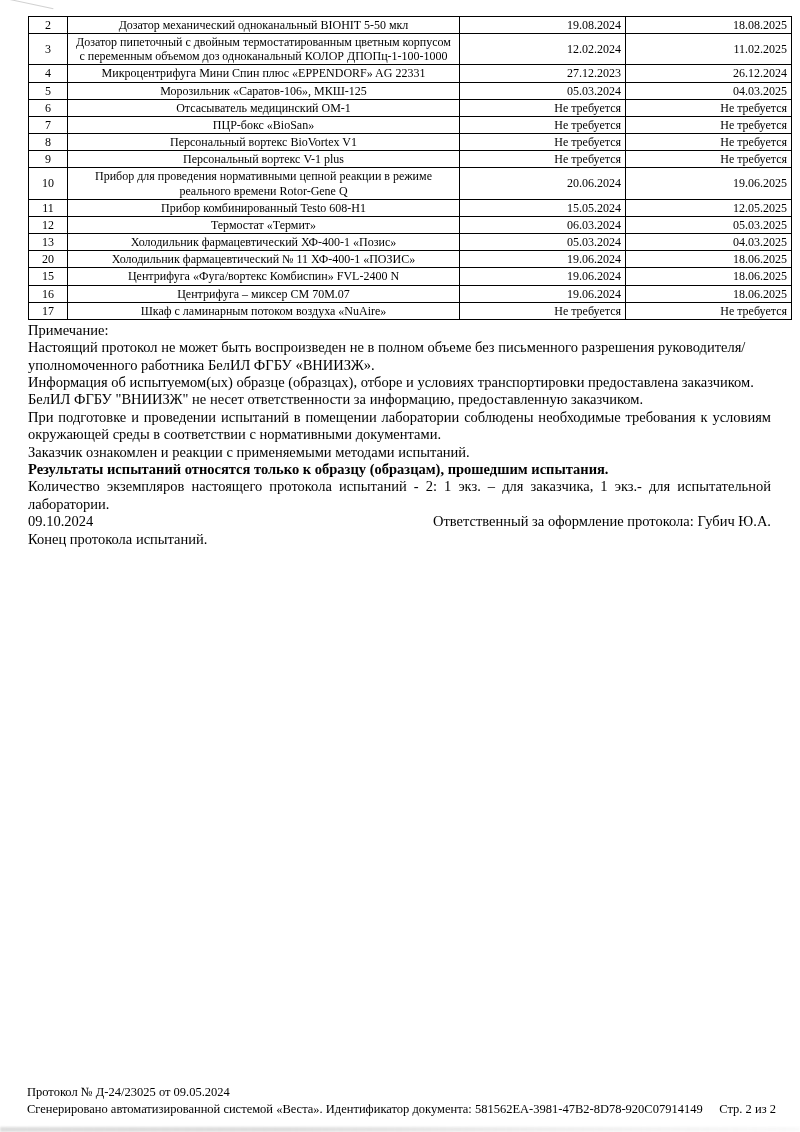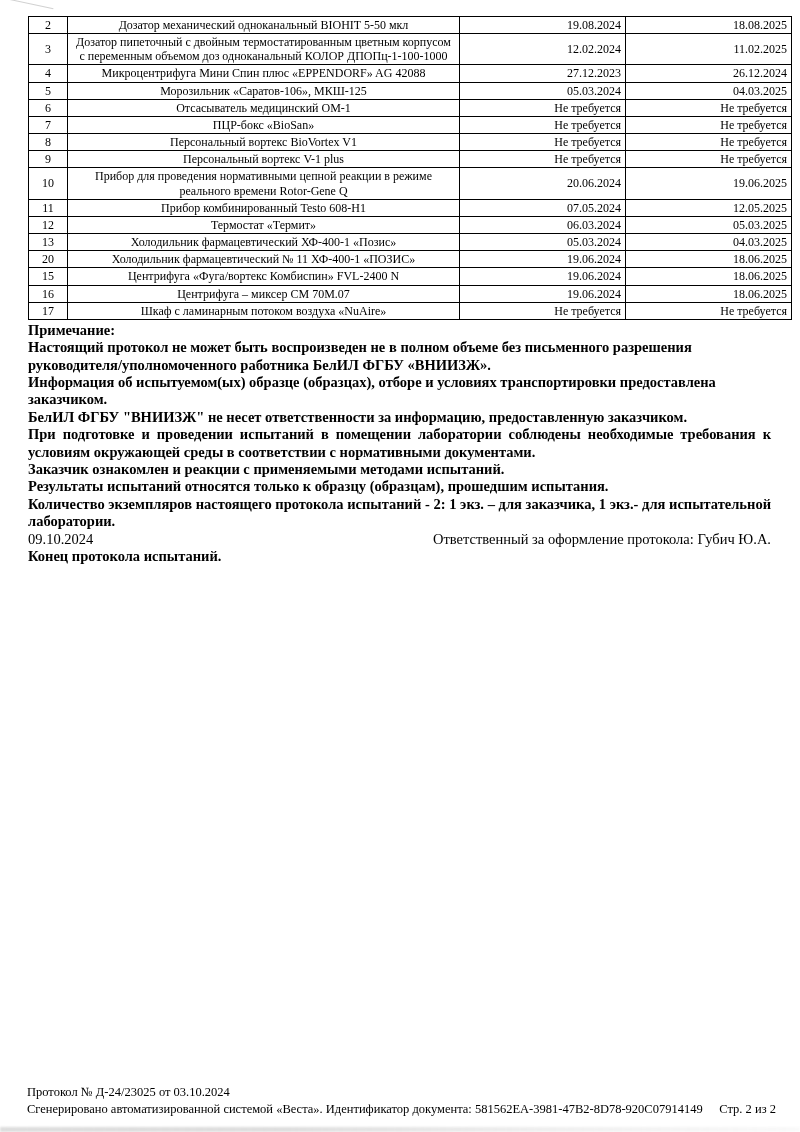--- a/index.html
+++ b/index.html
@@ -39,21 +39,20 @@
   td.c-name { width: 383px; text-align: center; padding-left: 6px; }
   td.c-date { width: 157px; text-align: right; }
   table.equipment tr { height: 17px; }
 
   
   .notes { margin-top: 2px; }
   .notes p, .end-line {
     margin: 0;
     font-size: 14.5px;
     line-height: 1.2;
-    font-weight: bold;
   }
   .notes p.justify {
     text-align: justify;
     text-align-last: left;
   }
   .notes p.bold { font-weight: bold; }
 
   
   .sig-row {
     margin-top: 0;
@@ -120,21 +119,21 @@
         <td class="c-date">18.08.2025</td>
       </tr>
           <tr>
         <td class="c-num">3</td>
         <td class="c-name">Дозатор пипеточный с двойным термостатированным цветным корпусом с переменным объемом доз одноканальный КОЛОР ДПОПц-1-100-1000</td>
         <td class="c-date">12.02.2024</td>
         <td class="c-date">11.02.2025</td>
       </tr>
           <tr>
         <td class="c-num">4</td>
-        <td class="c-name">Микроцентрифуга Мини Спин плюс «EPPENDORF» AG 42088</td>
+        <td class="c-name">Микроцентрифуга Мини Спин плюс «EPPENDORF» AG 22331</td>
         <td class="c-date">27.12.2023</td>
         <td class="c-date">26.12.2024</td>
       </tr>
           <tr>
         <td class="c-num">5</td>
         <td class="c-name">Морозильник «Саратов-106», МКШ-125</td>
         <td class="c-date">05.03.2024</td>
         <td class="c-date">04.03.2025</td>
       </tr>
           <tr>
@@ -163,21 +162,21 @@
       </tr>
           <tr>
         <td class="c-num">10</td>
         <td class="c-name">Прибор для проведения нормативными цепной реакции в режиме реального времени Rotor-Gene Q</td>
         <td class="c-date">20.06.2024</td>
         <td class="c-date">19.06.2025</td>
       </tr>
           <tr>
         <td class="c-num">11</td>
         <td class="c-name">Прибор комбинированный Testo 608-H1</td>
-        <td class="c-date">07.05.2024</td>
+        <td class="c-date">15.05.2024</td>
         <td class="c-date">12.05.2025</td>
       </tr>
           <tr>
         <td class="c-num">12</td>
         <td class="c-name">Термостат «Термит»</td>
         <td class="c-date">06.03.2024</td>
         <td class="c-date">05.03.2025</td>
       </tr>
           <tr>
         <td class="c-num">13</td>
@@ -224,21 +223,21 @@
     </div>
 
     <div class="sig-row">
       <span>09.10.2024</span>
       <span>Ответственный за оформление протокола: Губич Ю.А.</span>
     </div>
     <p class="end-line">Конец протокола испытаний.</p>
   </div>
 
   <div class="footer">
-    <div>Протокол № Д-24/23025 от 03.10.2024</div>
+    <div>Протокол № Д-24/23025 от 09.05.2024</div>
     <div class="footer-row">
       <span>Сгенерировано автоматизированной системой «Веста». Идентификатор документа: 581562EA-3981-47B2-8D78-920C07914149</span>
       <span>Стр. 2 из 2</span>
     </div>
   </div>
 
   <div class="scan-smudge-bottom"></div>
 </div>
 
 </body></html>

